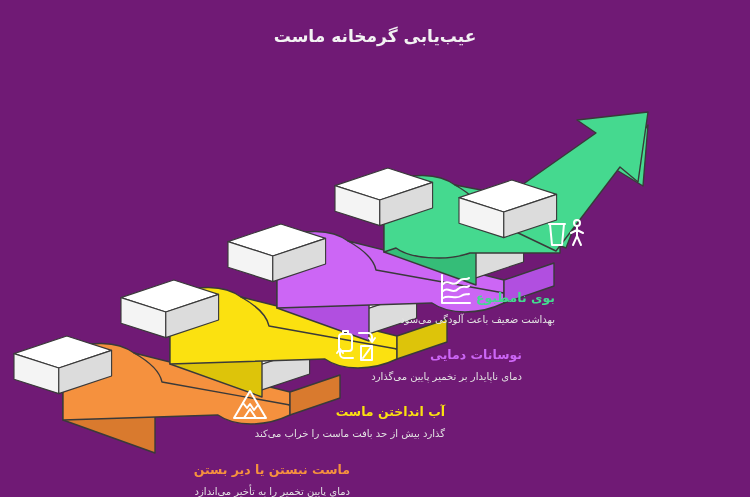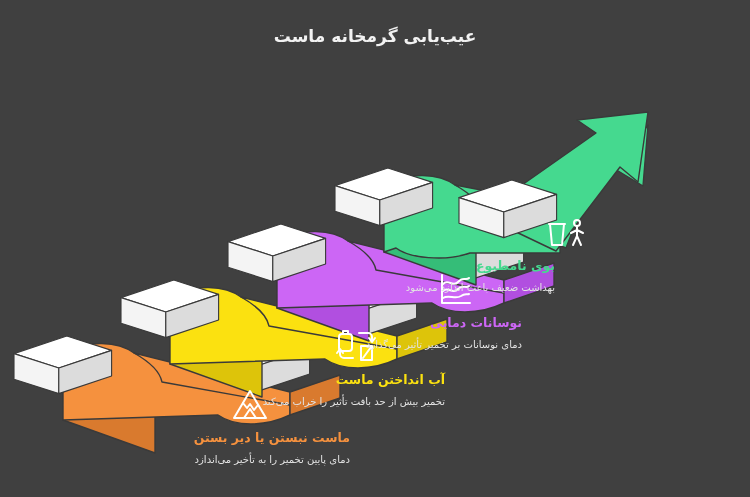--- a/index.html
+++ b/index.html
@@ -4,21 +4,21 @@
 <style>
   html, body {
     margin: 0;
     padding: 0;
     background: #2b2b2b;
   }
   #stage {
     position: relative;
     width: 750px;
     height: 497px;
-    background: #404040;
+    background: #701a75;
     overflow: hidden;
     font-family: "DejaVu Sans", sans-serif;
   }
 
   
   #title {
     position: absolute;
     top: 26px;
     left: 0;
     width: 750px;
@@ -38,20 +38,21 @@
     width: 750px;
     height: 497px;
   }
 
   
   .label-block {
     position: absolute;
     direction: rtl;
     text-align: right;
     white-space: nowrap;
+    margin-top: 32px;
   }
   .label-title {
     font-size: 12.5px;
     font-weight: bold;
     line-height: 1.2;
     margin: 0 0 9px 0;
   }
   .label-desc {
     font-size: 10px;
     font-weight: normal;
@@ -228,31 +229,31 @@
   <div class="icon-box" id="icon-orange">
     <svg width="38" height="34" viewBox="0 0 38 34">
       <path d="M19 3 L35 30 H3 Z" fill="none" stroke="#ffffff" stroke-width="2" stroke-linejoin="round"></path>
       <path d="M12 15 L16 20 L19 16 L23 22 L27 17" fill="none" stroke="#ffffff" stroke-width="2" stroke-linecap="round" stroke-linejoin="round"></path>
       <path d="M13 30 L19 21 L25 30" fill="none" stroke="#ffffff" stroke-width="2" stroke-linejoin="round"></path>
     </svg>
   </div>
 
   <div class="label-block" id="lbl-green">
     <p class="label-title" style="color:#45d98f">بوی نامطبوع</p>
-    <p class="label-desc">بهداشت ضعیف باعث اندازد می‌شود</p>
+    <p class="label-desc">بهداشت ضعیف باعث آلودگی می‌شود</p>
   </div>
 
   <div class="label-block" id="lbl-purple">
     <p class="label-title" style="color:#cc66f5">نوسانات دمایی</p>
-    <p class="label-desc">دمای نوسانات بر تخمیر تأثیر می‌گذارد</p>
+    <p class="label-desc">دمای ناپایدار بر تخمیر پایین می‌گذارد</p>
   </div>
 
   <div class="label-block" id="lbl-yellow">
     <p class="label-title" style="color:#fbe110">آب انداختن ماست</p>
-    <p class="label-desc">تخمیر بیش از حد بافت تأثیر را خراب می‌کند</p>
+    <p class="label-desc">گذارد بیش از حد بافت ماست را خراب می‌کند</p>
   </div>
 
   <div class="label-block" id="lbl-orange">
     <p class="label-title" style="color:#f5913e">ماست نبستن یا دیر بستن</p>
     <p class="label-desc">دمای پایین تخمیر را به تأخیر می‌اندازد</p>
   </div>
 
 </div>
 
 </body></html>

